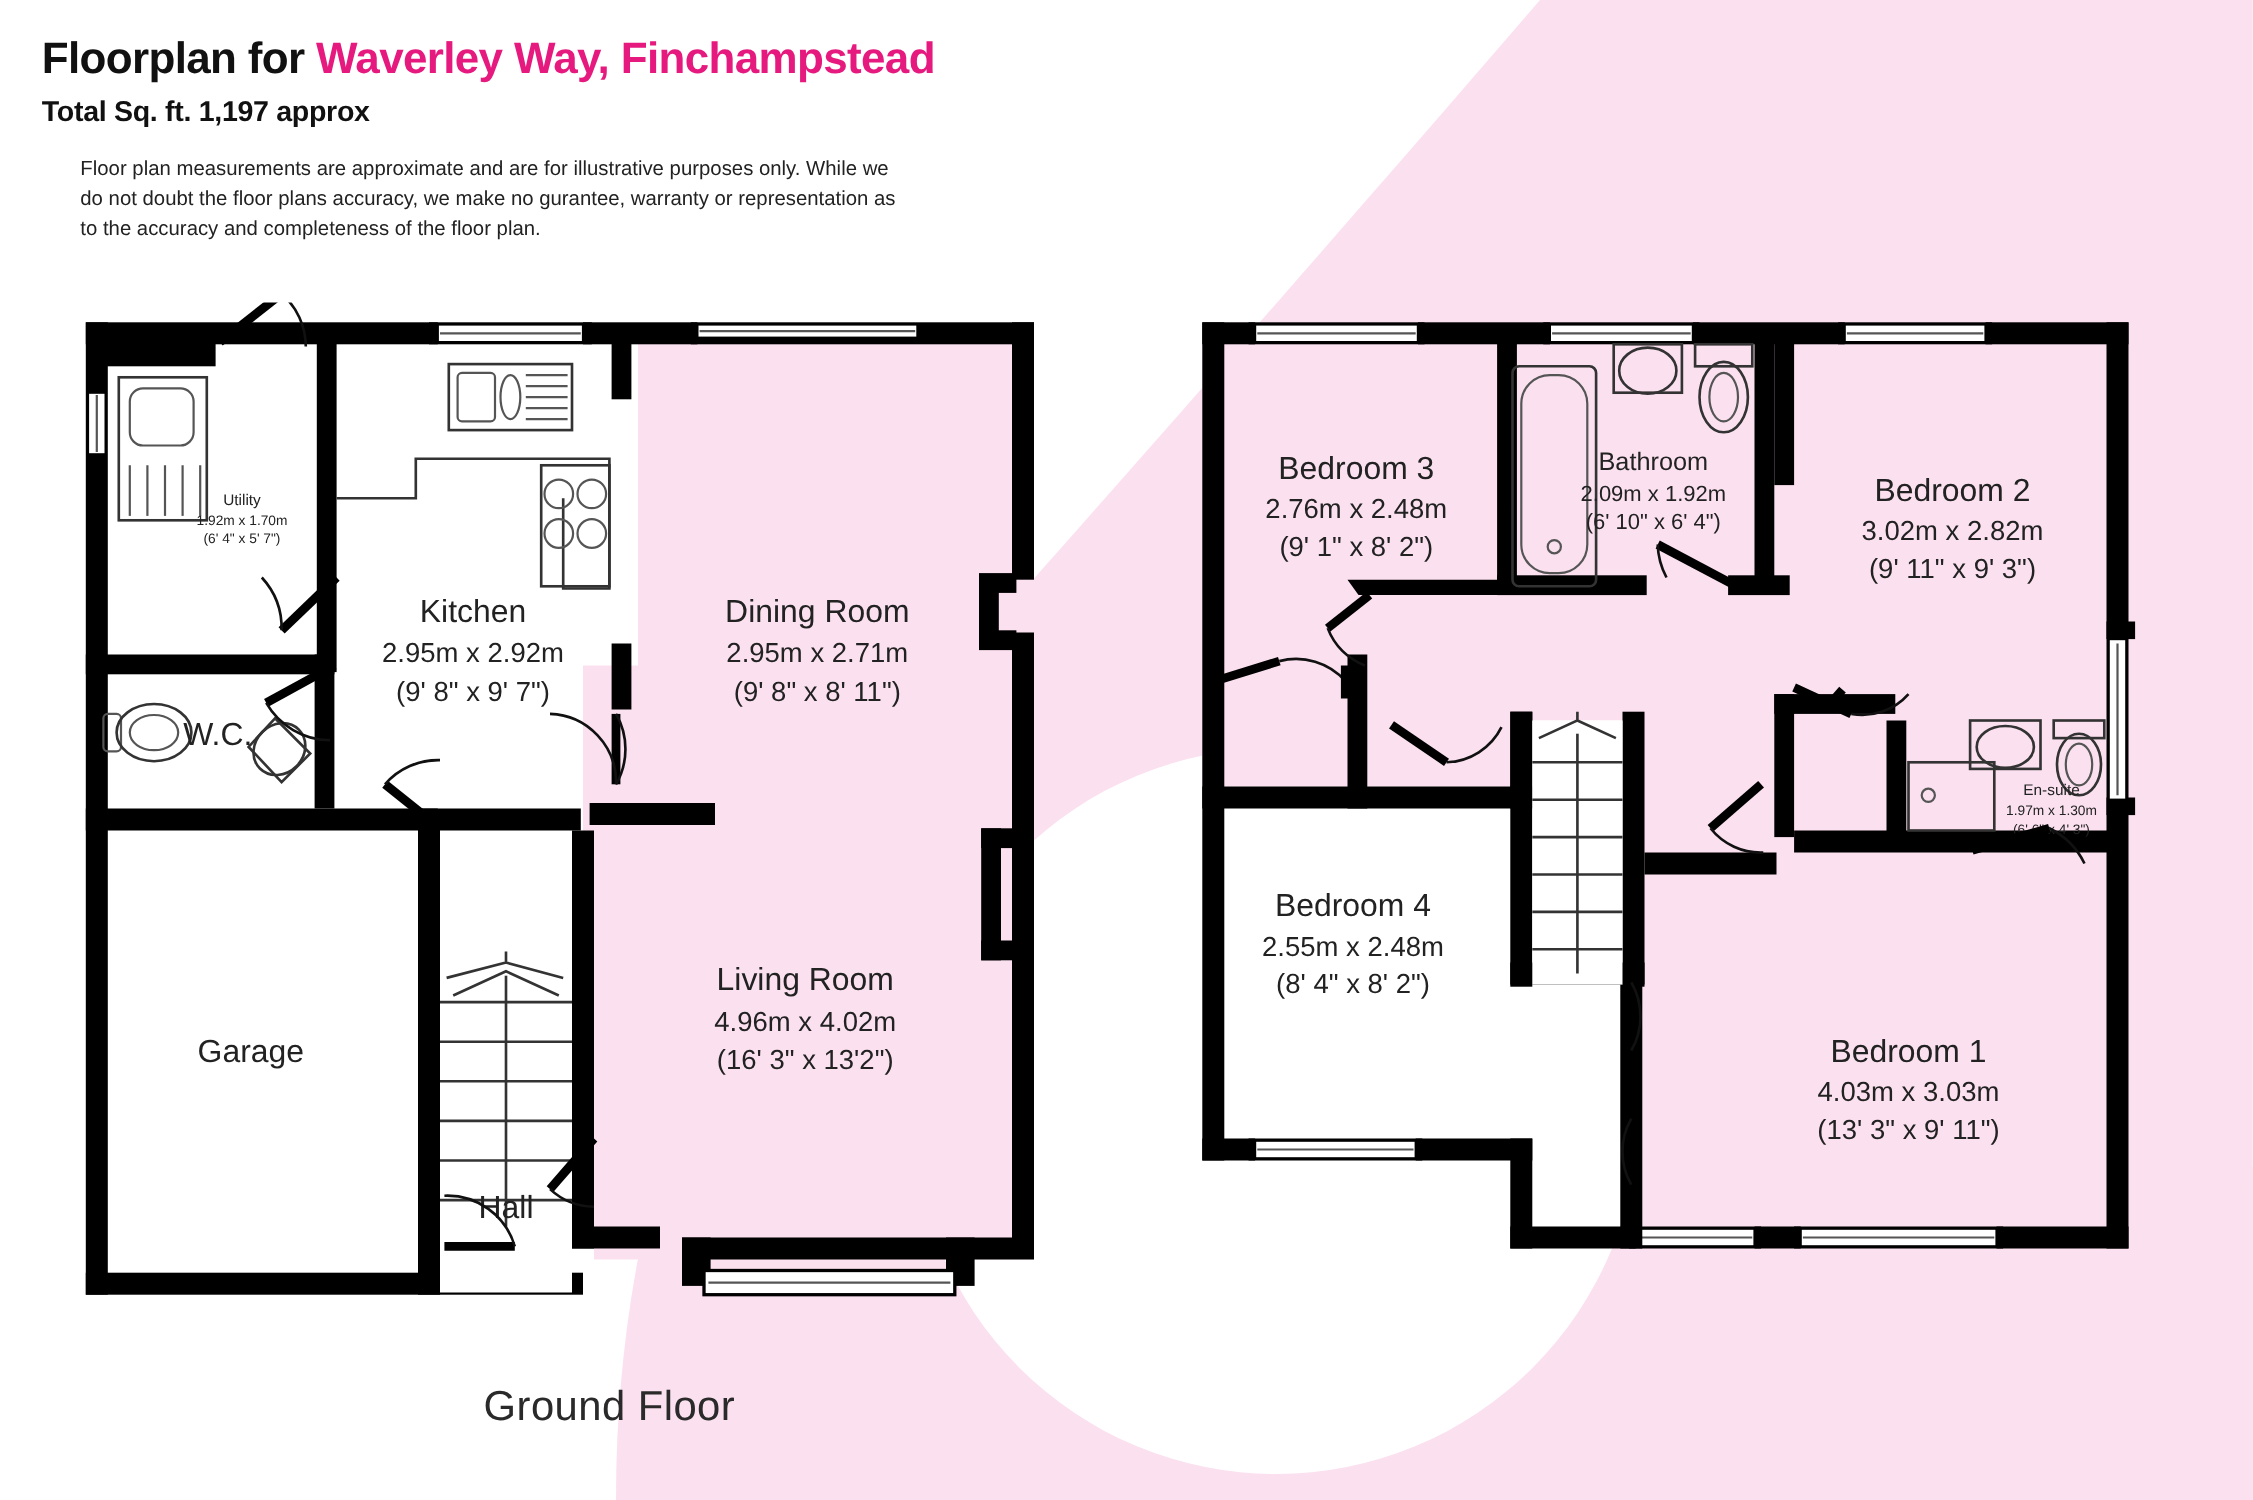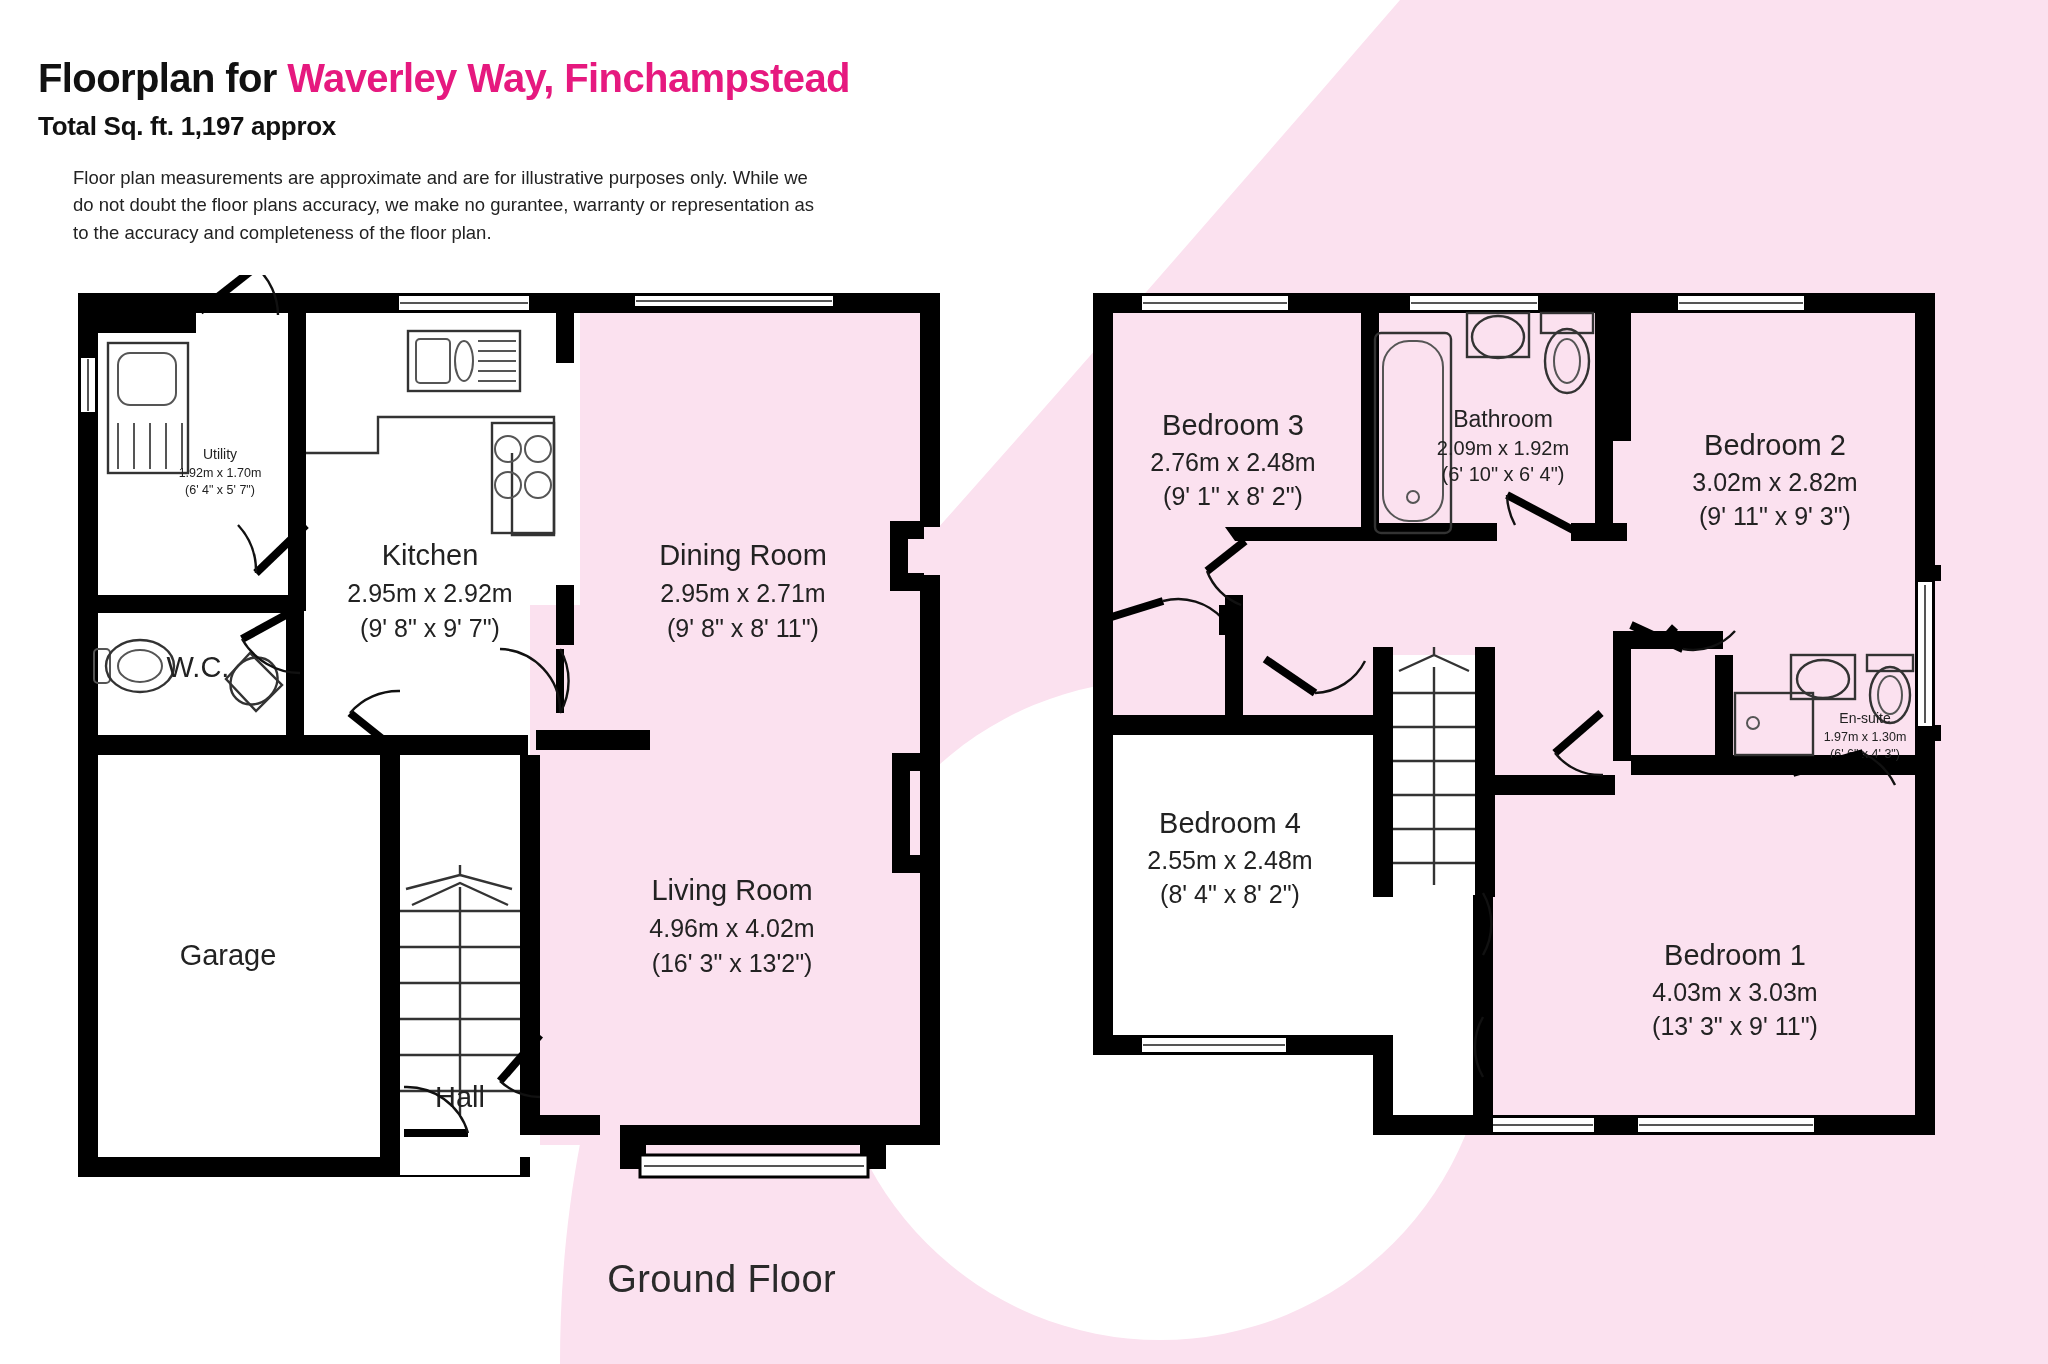--- a/index.html
+++ b/index.html
@@ -34,21 +34,20 @@
     left: 38px;
     top: 30px;
     width: 1200px;
   }
   .title-line {
     font-size: 40px;
     font-weight: bold;
     letter-spacing: -0.6px;
     line-height: 1.18;
     white-space: nowrap;
-    margin-top: 25px;
   }
   .title-dark { color: #111111; }
   .title-accent { color: #e6197f; }
   .subtitle {
     font-size: 26px;
     font-weight: bold;
     color: #111111;
     letter-spacing: -0.3px;
     margin-top: 9px;
     white-space: nowrap;
@@ -67,21 +66,21 @@
   #first-plan  { left: 1075px; top: 275px; }
 
   .floor-caption {
     position: absolute;
     font-size: 38px;
     color: #2a2a2a;
     letter-spacing: 0.4px;
     text-align: center;
     white-space: nowrap;
   }
-  #ground-caption { left: 236px;  top: 1258px; width: 600px; text-align: right; }
+  #ground-caption { left: 254px;  top: 1258px; width: 600px; }
   #first-caption  { left: 1270px; top: 1258px; width: 600px; }
 
   svg text { font-family: "Liberation Sans", sans-serif; }
   .rm-name   { font-size: 29px; fill: #222222; text-anchor: middle; }
   .rm-dim    { font-size: 25px; fill: #222222; text-anchor: middle; }
   .rm-name-s { font-size: 23px; fill: #222222; text-anchor: middle; }
   .rm-dim-s  { font-size: 20px; fill: #222222; text-anchor: middle; }
   .rm-name-t { font-size: 14px; fill: #222222; text-anchor: middle; }
   .rm-dim-t  { font-size: 12.5px; fill: #222222; text-anchor: middle; }
   .rm-plain  { font-size: 29px; fill: #222222; text-anchor: middle; }

